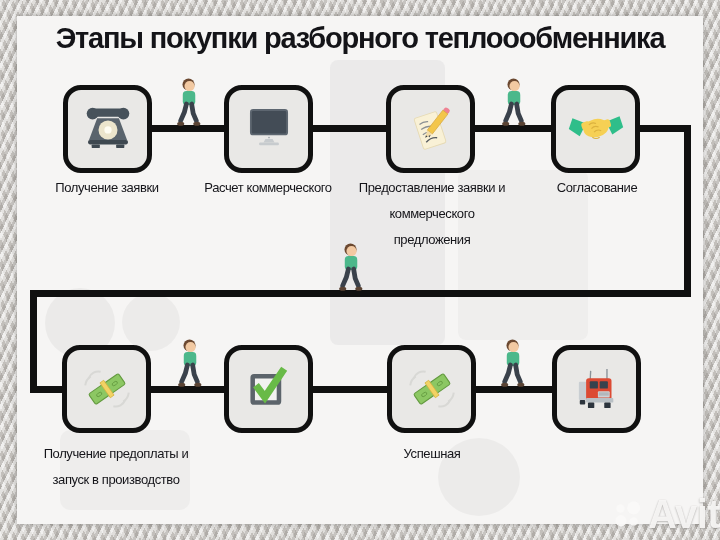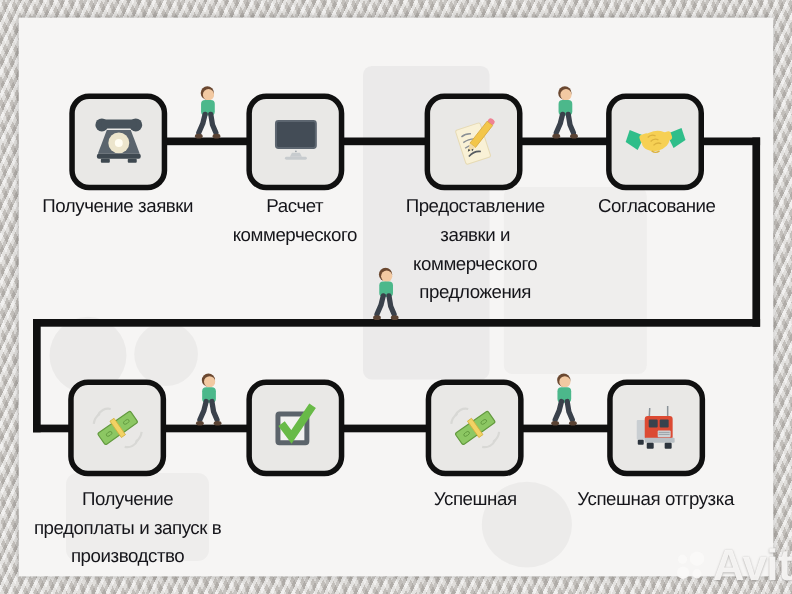--- a/index.html
+++ b/index.html
@@ -24,21 +24,21 @@
   .line{position:absolute;background:#101010;z-index:1;}
   .box{
     position:absolute;width:89px;height:88px;box-sizing:border-box;
     border:5px solid #101010;border-radius:18px;background:#e9e8e6;
     display:flex;align-items:center;justify-content:center;z-index:2;
   }
   .box svg{display:block;}
   .person{position:absolute;z-index:3;}
   .lbl{
     position:absolute;z-index:3;text-align:center;
-    font-size:17px;line-height:26px;letter-spacing:-0.4px;color:#15151a;
+    font-size:13px;line-height:26px;letter-spacing:-0.4px;color:#15151a;
   }
   #watermark{
     position:absolute;left:612px;top:492px;z-index:4;
     display:flex;align-items:center;gap:4px;
   }
   #watermark .word{
     font-size:40px;font-weight:bold;letter-spacing:-0.5px;
     color:rgba(250,249,247,.92);
     text-shadow:0 1px 2px rgba(120,118,115,.45), 0 0 1px rgba(150,148,145,.4);
   }
@@ -49,20 +49,21 @@
 <div id="stage">
   <div id="panel"></div>
 
   <div class="ghost" style="left:330px;top:60px;width:115px;height:285px;background:rgba(60,62,68,.055);border-radius:8px;"></div>
   <div class="ghost" style="left:458px;top:170px;width:130px;height:170px;background:rgba(60,62,68,.035);border-radius:8px;"></div>
   <div class="ghost" style="left:45px;top:288px;width:70px;height:70px;background:rgba(0,0,0,.045);border-radius:50%;"></div>
   <div class="ghost" style="left:122px;top:293px;width:58px;height:58px;background:rgba(0,0,0,.04);border-radius:50%;"></div>
   <div class="ghost" style="left:60px;top:430px;width:130px;height:80px;background:rgba(0,0,0,.03);border-radius:10px;"></div>
   <div class="ghost" style="left:438px;top:438px;width:82px;height:78px;background:rgba(0,0,0,.04);border-radius:50%;"></div>
 
+  <div id="title">Этапы покупки разборного теплоообменника</div>
 
   <div class="line" style="left:148px;top:125px;width:80px;height:7px;"></div>
   <div class="line" style="left:309px;top:125px;width:81px;height:7px;"></div>
   <div class="line" style="left:471px;top:125px;width:84px;height:7px;"></div>
   <div class="line" style="left:636px;top:125px;width:55px;height:7px;"></div>
   <div class="line" style="left:684px;top:125px;width:7px;height:172px;"></div>
   <div class="line" style="left:30px;top:290px;width:661px;height:7px;"></div>
   <div class="line" style="left:30px;top:290px;width:7px;height:103px;"></div>
   <div class="line" style="left:30px;top:386px;width:38px;height:7px;"></div>
   <div class="line" style="left:147px;top:386px;width:81px;height:7px;"></div>
@@ -223,21 +224,20 @@
     <ellipse cx="4.5" cy="44" rx="3.4" ry="2" fill="#5a4334"></ellipse>
     <ellipse cx="20" cy="44" rx="3.4" ry="2" fill="#5a4334"></ellipse>
   </svg>
 
   <div class="lbl" style="left:22px;top:175px;width:170px;">Получение заявки</div>
   <div class="lbl" style="left:198px;top:175px;width:140px;">Расчет коммерческого</div>
   <div class="lbl" style="left:357px;top:175px;width:150px;">Предоставление заявки и коммерческого предложения</div>
   <div class="lbl" style="left:512px;top:175px;width:170px;">Согласование</div>
   <div class="lbl" style="left:16px;top:441px;width:176px;margin-left:12px;">Получение предоплаты и запуск в производство</div>
   <div class="lbl" style="left:362px;top:441px;width:140px;">Успешная</div>
-  <div class="lbl" style="left:511px;top:441px;width:170px;">Успешная отгрузка</div>
 
   <div id="watermark">
     <svg width="32" height="32" viewBox="0 0 34 34">
       <circle cx="9" cy="10" r="4.5" fill="rgba(250,249,247,.92)"></circle>
       <circle cx="23" cy="9.5" r="7" fill="rgba(250,249,247,.92)"></circle>
       <circle cx="9.5" cy="23" r="6" fill="rgba(250,249,247,.92)"></circle>
       <circle cx="23" cy="24" r="4.5" fill="rgba(250,249,247,.92)"></circle>
     </svg>
     <span class="word">Avito</span>
   </div>

